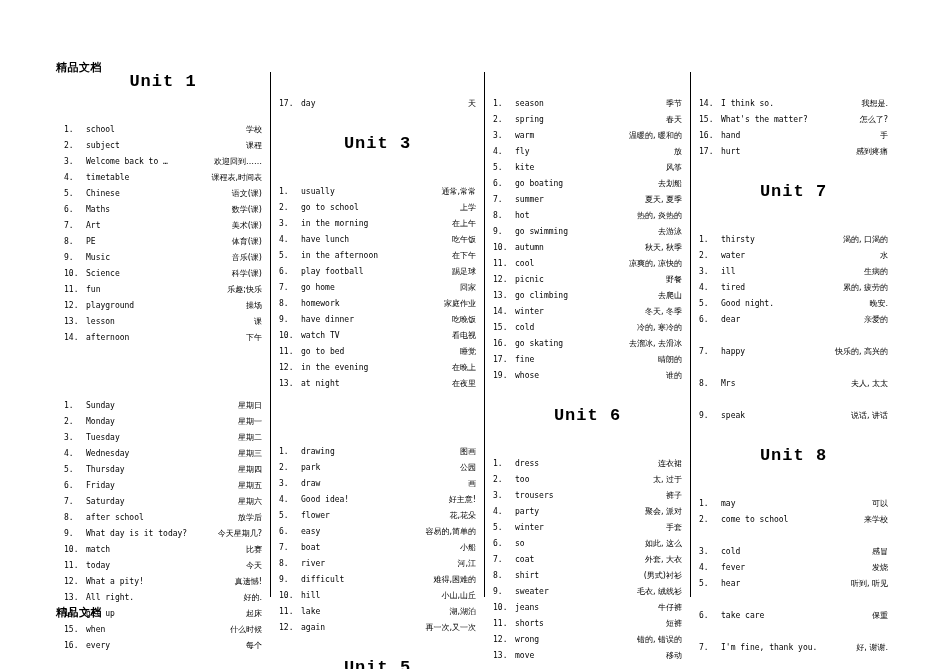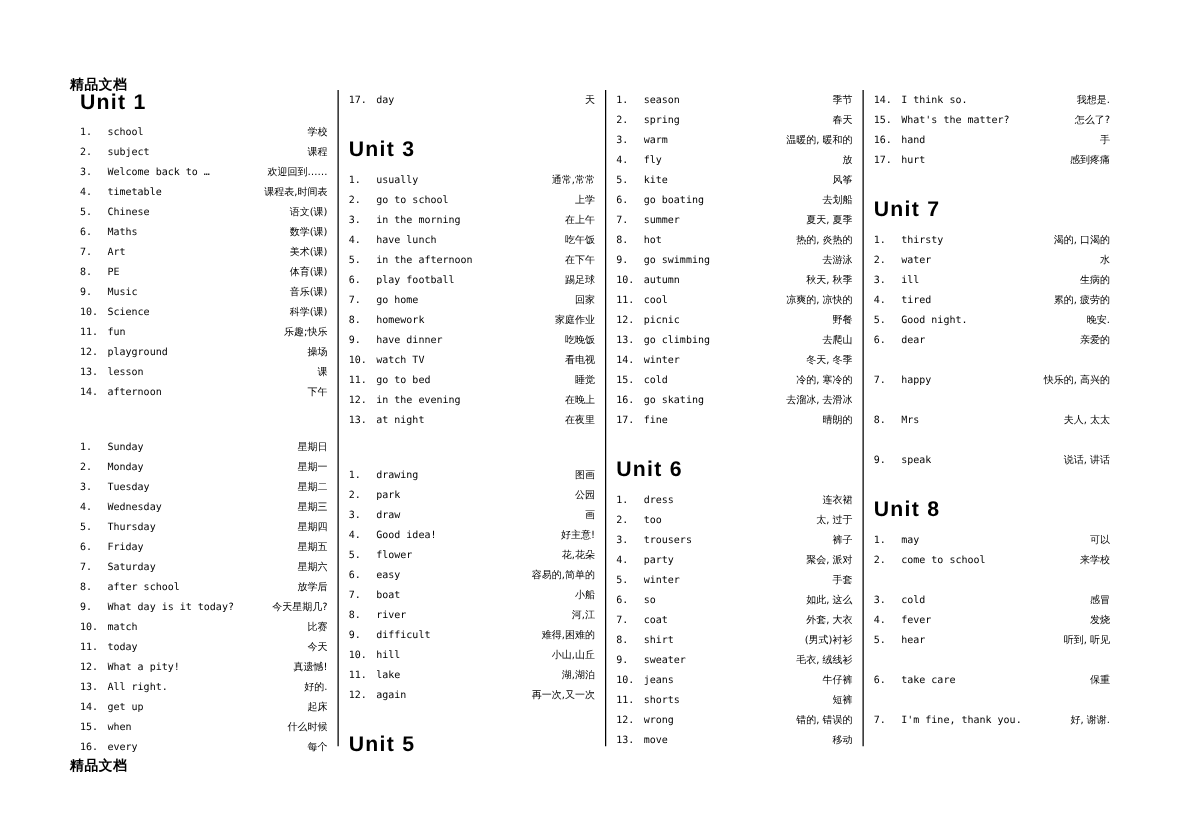--- a/index.html
+++ b/index.html
@@ -55,38 +55,39 @@
     box-sizing: border-box;
     position: relative;
     padding: 0 8px;
   }
   .col-1 { width: 214px; }
   .col-2 { width: 214px; border-left: 1px solid #000; }
   .col-3 { width: 206px; border-left: 1px solid #000; }
   .col-4 { width: 206px; border-left: 1px solid #000; }
 
   .unit-title {
-    text-align: left;
-    font-family: Liberation Sans, sans-serif;
+    text-align: center;
+    font-family: Liberation Mono, monospace;
     font-size: 17px;
     font-weight: bold;
     letter-spacing: 1px;
     margin: 0;
     padding: 0;
     line-height: 20px;
   }
   .spacer-sm { height: 6px; }
   .spacer-lg { height: 22px; }
 
   table.wordlist {
     width: 100%;
     border-collapse: collapse;
     font-family: "DejaVu Sans Mono", monospace;
     font-size: 8px;
     line-height: 16px;
+    margin-top: 24px;
   }
   table.wordlist td {
     padding: 0;
     vertical-align: top;
     white-space: nowrap;
     overflow: hidden;
   }
   td.num {
     width: 22px;
     text-align: left;
@@ -512,20 +513,25 @@
             <tr>
               <td class="num">16.</td>
               <td class="en">go skating</td>
               <td class="cn">去溜冰, 去滑冰</td>
             </tr>
             <tr>
               <td class="num">17.</td>
               <td class="en">fine</td>
               <td class="cn">晴朗的</td>
             </tr>
+            <tr>
+              <td class="num">19.</td>
+              <td class="en">whose</td>
+              <td class="cn">谁的</td>
+            </tr>
           </tbody>
         </table>
         <div class="spacer-lg"></div>
         <div class="unit-title">Unit 6</div>
         <div class="spacer-sm"></div>
         <table class="wordlist">
           <tbody>
             <tr>
               <td class="num">1.</td>
               <td class="en">dress</td>

